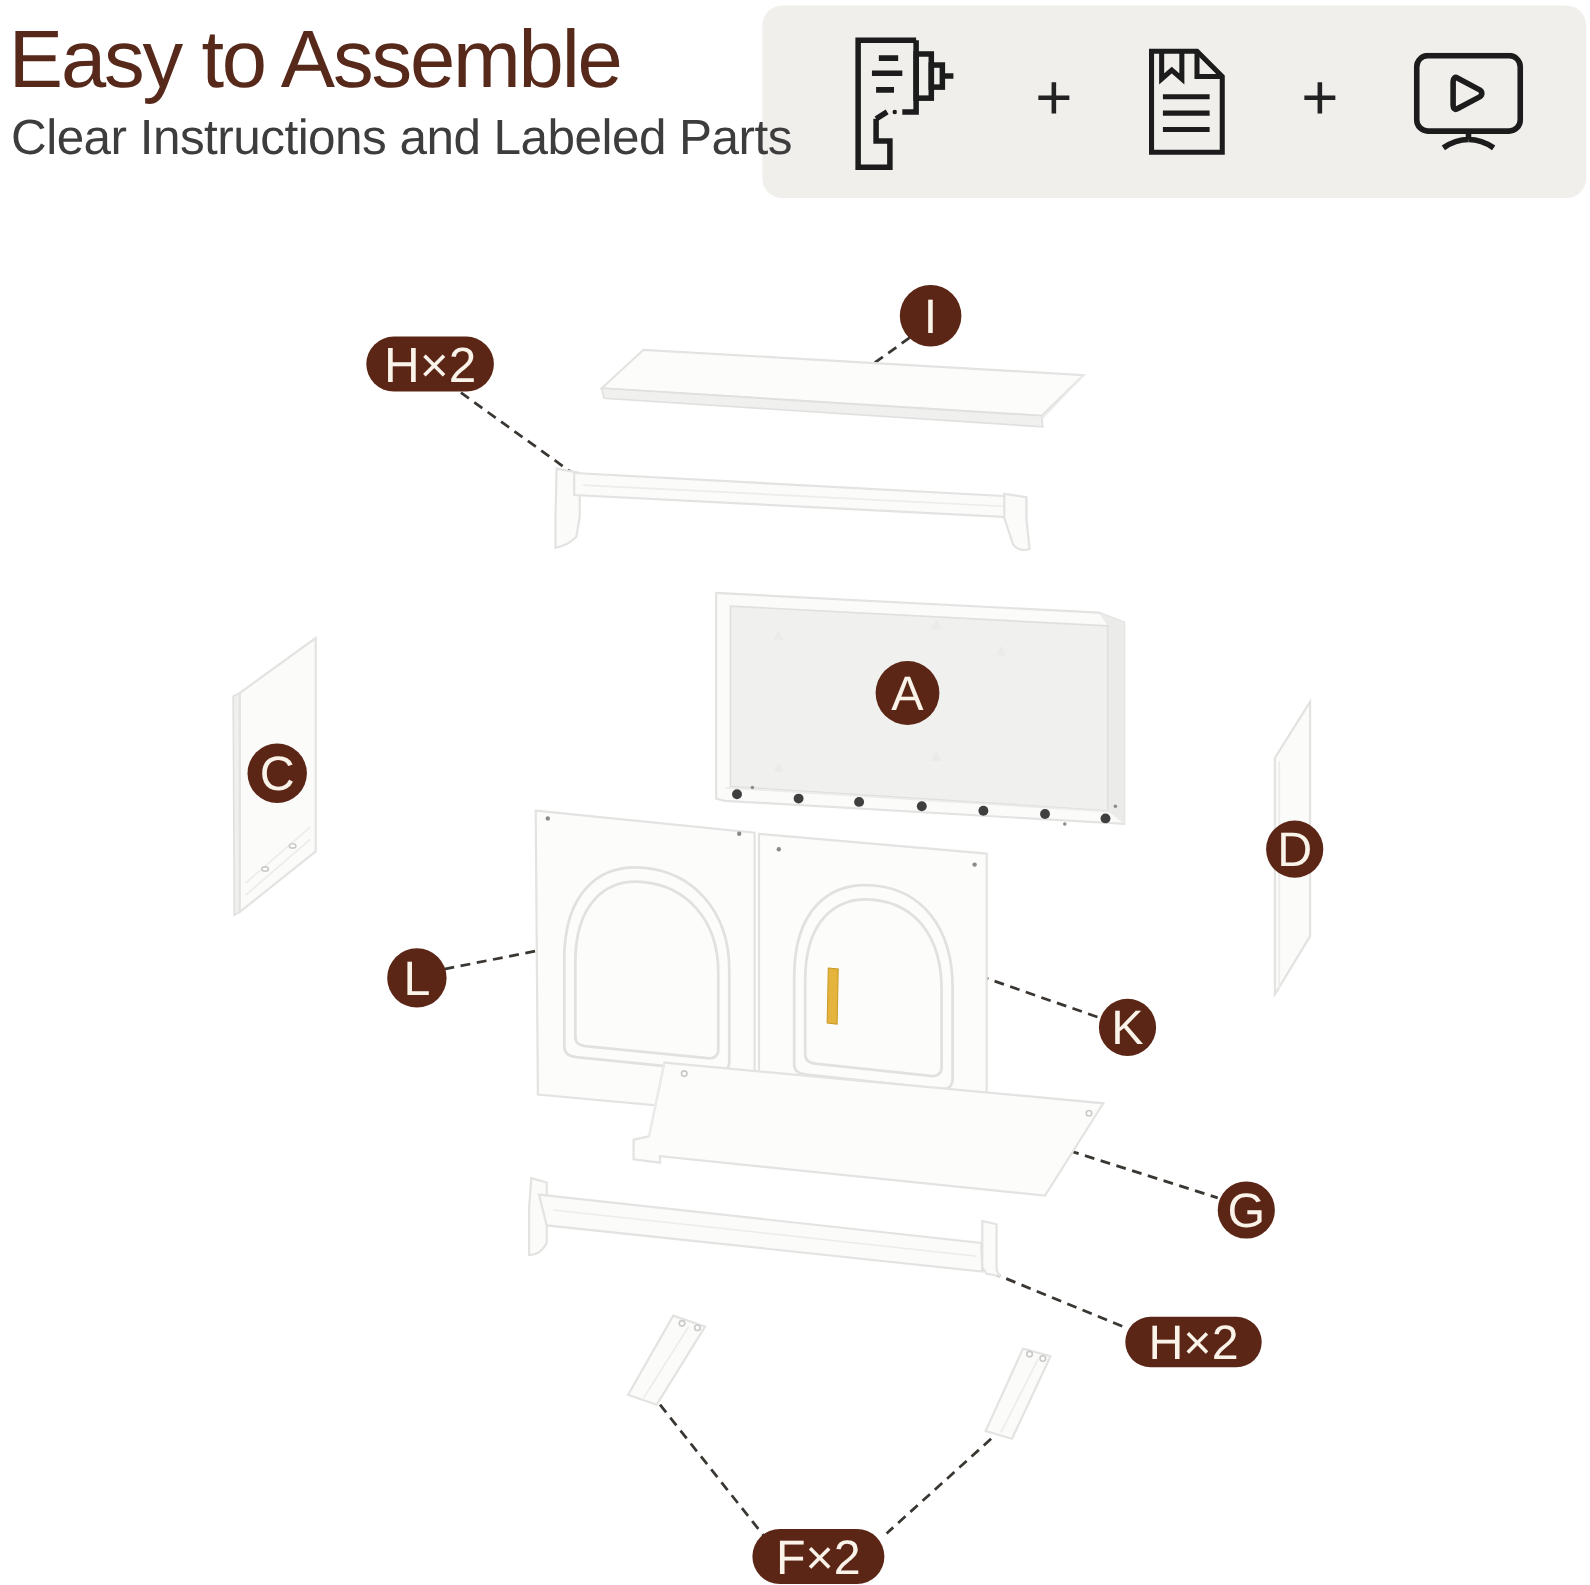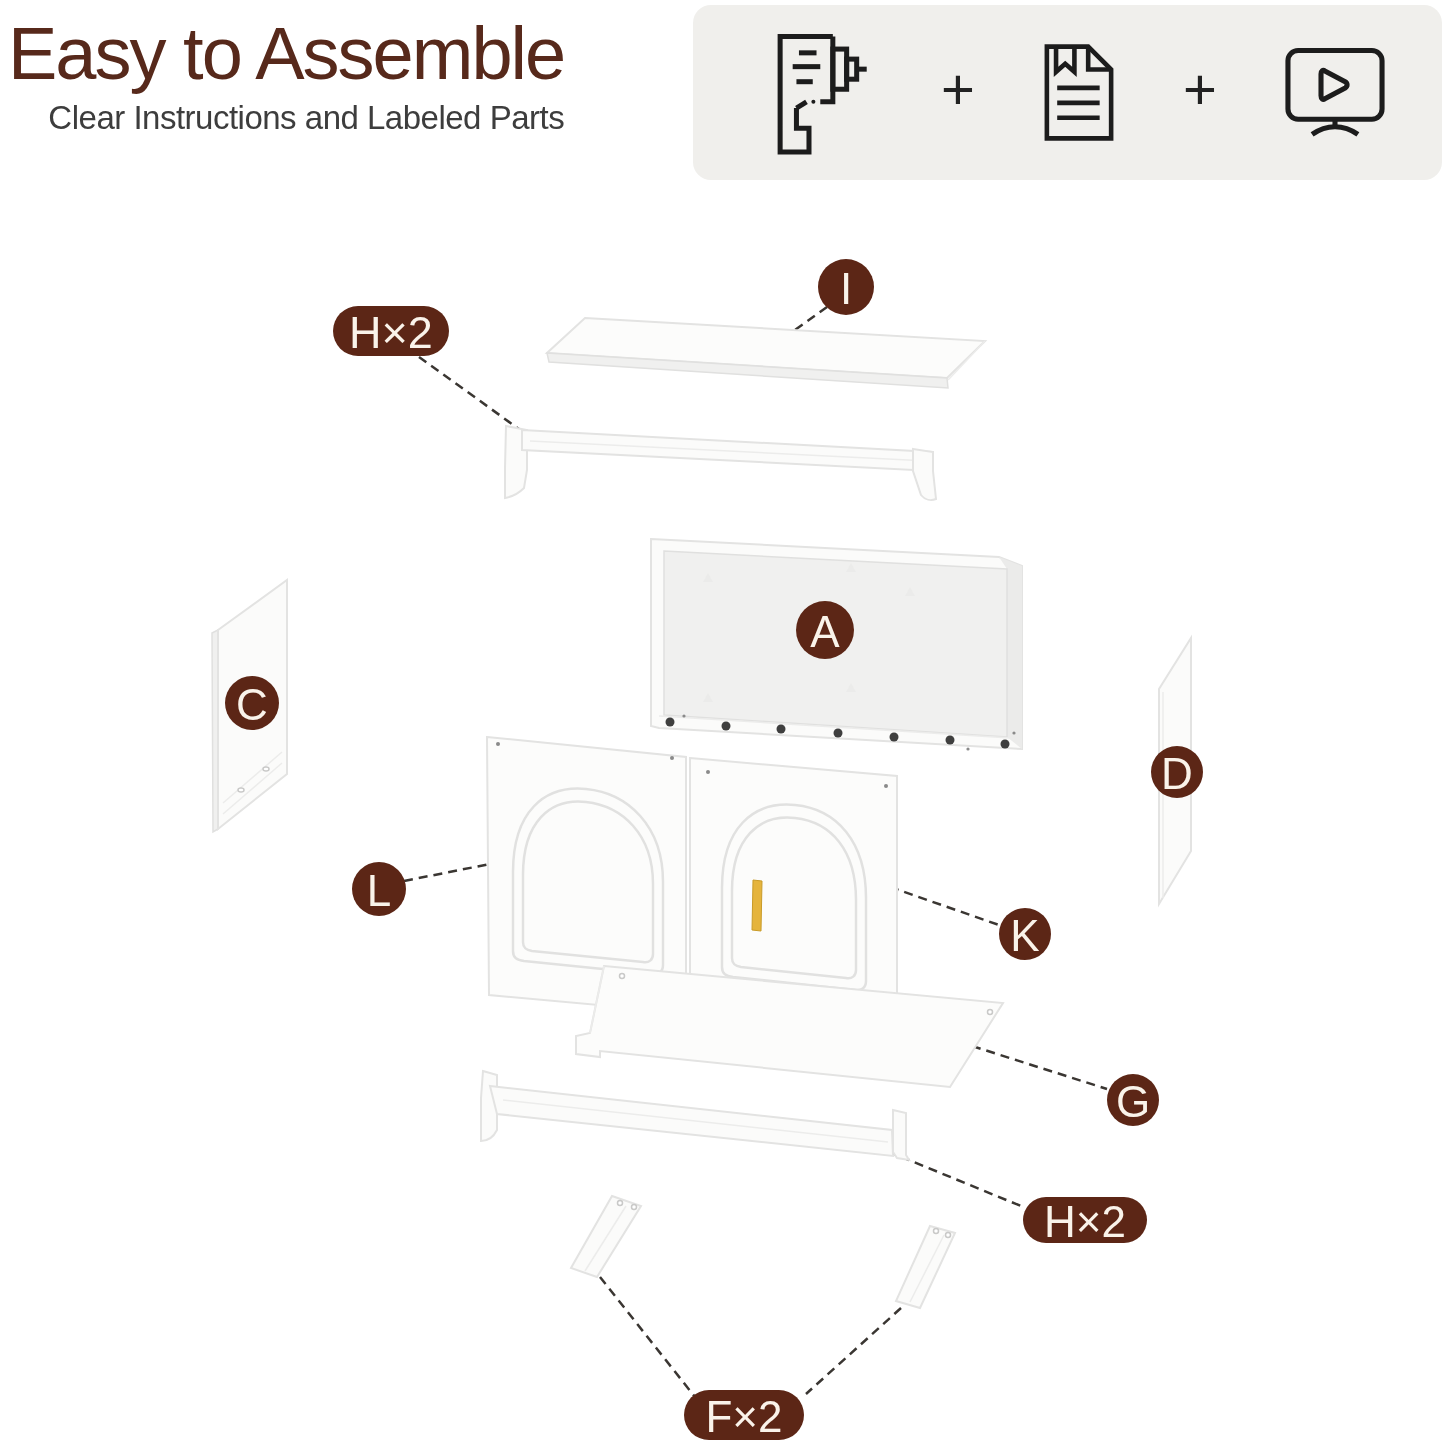--- a/index.html
+++ b/index.html
@@ -14,21 +14,21 @@
 
   
   .header{ position:absolute; top:16px; left:8px; z-index:3; }
   .header h1{
     margin:0; line-height:1.02;
     font-size:74px; font-weight:500; letter-spacing:-2px;
     color:#57291B;
   }
   .header p{
     margin:8px 0 0 2px;
-    font-size:33px; font-weight:400; letter-spacing:-0.5px;
+    font-size:45px; font-weight:400; letter-spacing:-0.5px;
     color:#3D3D3D;
     text-align:right;
   }
 
   
   .toolkit{
     position:absolute; top:5px; left:693px;
     width:749px; height:175px;
     background:#F0EFEC; border-radius:18px;
     display:flex; align-items:center; justify-content:space-between;

